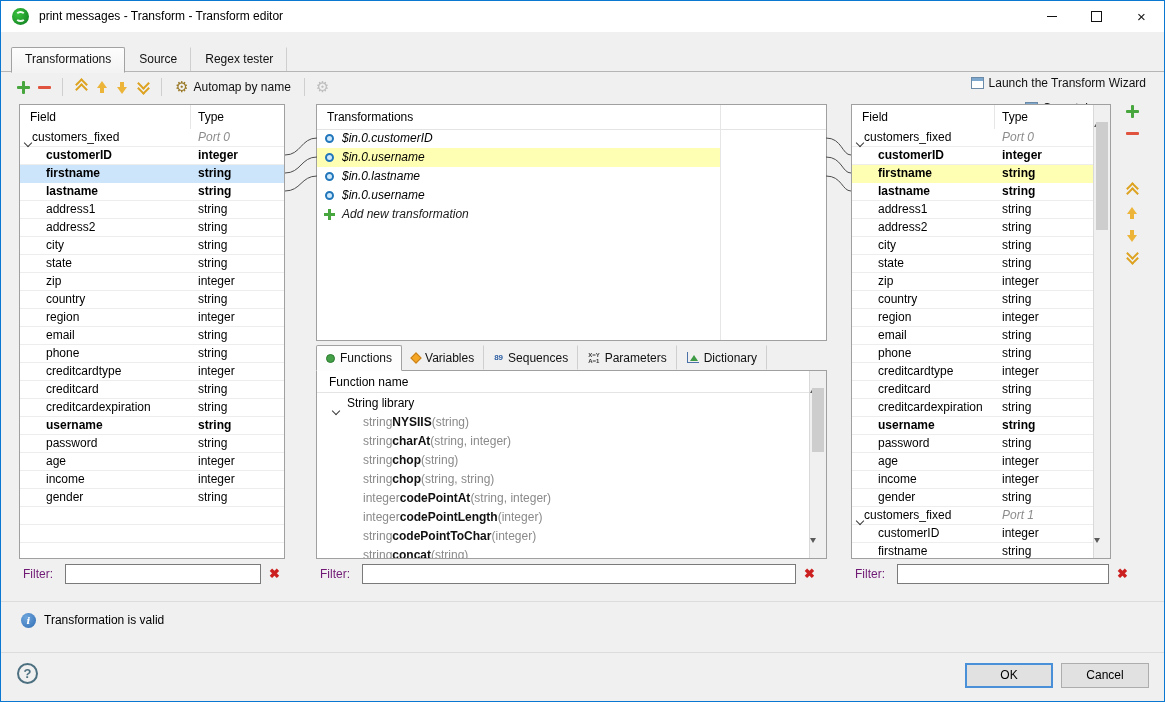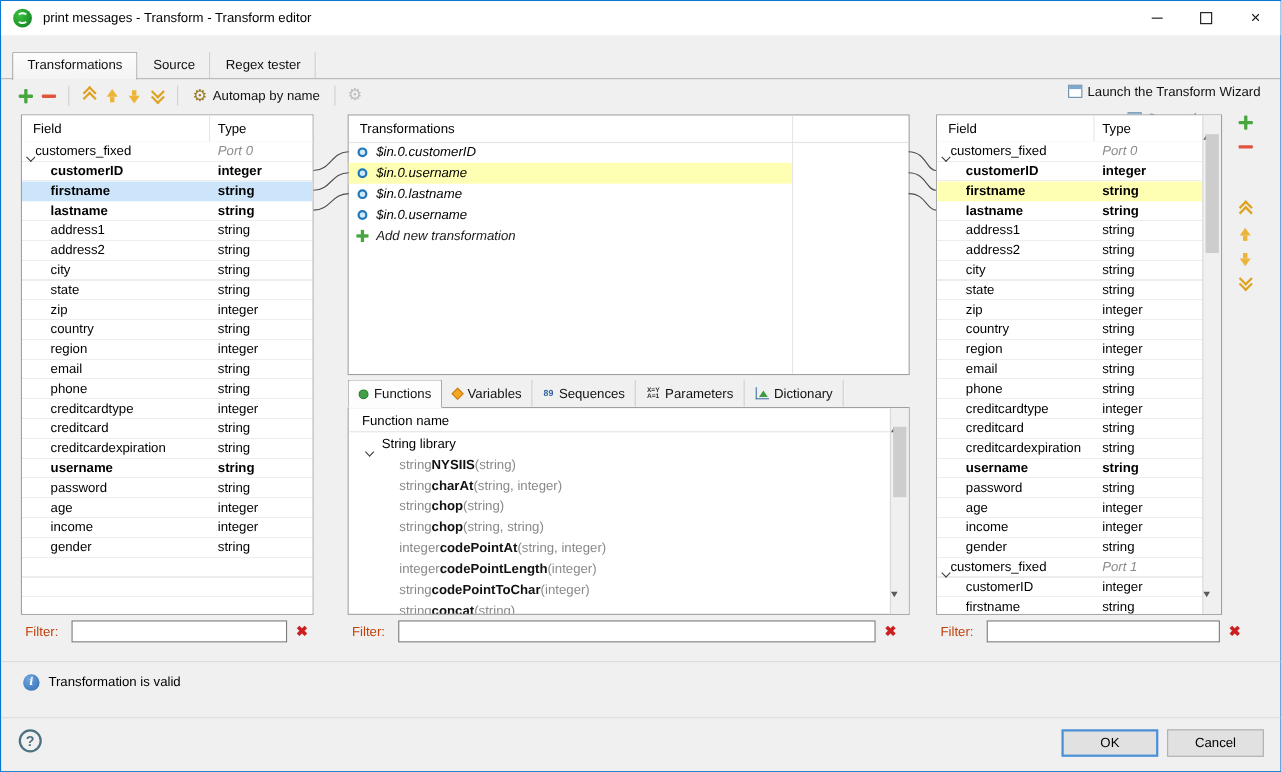--- a/index.html
+++ b/index.html
@@ -116,21 +116,21 @@
   .fngroup .glabel{position:absolute;left:30px;color:#000;}
   .fnrow{position:relative;height:19px;line-height:19px;padding-left:46px;font-size:12px;white-space:nowrap;overflow:hidden;}
   .fgray{color:#8a8a8a;}
   .fname2{color:#111;font-weight:bold;}
 
   
   .filterbar{position:absolute;height:24px;font-size:12px;}
   #lf{left:18px;top:562px;width:290px;}
   #mf{left:315px;top:562px;width:520px;}
   #rf{left:850px;top:562px;width:300px;}
-  .fl-label{position:absolute;left:4px;line-height:22px;color:#c2410c;}
+  .fl-label{position:absolute;left:4px;line-height:22px;color:#701a75;}
   .fl-input{position:absolute;top:1px;height:20px;border:1px solid #7a7a7a;background:#fff;font:12px "Liberation Sans",sans-serif;padding:0 4px;box-sizing:border-box;}
   #lf .fl-input{left:46px;width:196px;}
   #mf .fl-input{left:46px;width:434px;}
   #rf .fl-input{left:46px;width:212px;}
   .fl-x{position:absolute;top:3px;font-size:13px;font-weight:bold;color:#cc2020;line-height:1.2;}
   #lf .fl-x{left:250px;}
   #mf .fl-x{left:488px;}
   #rf .fl-x{left:266px;}
 
   

